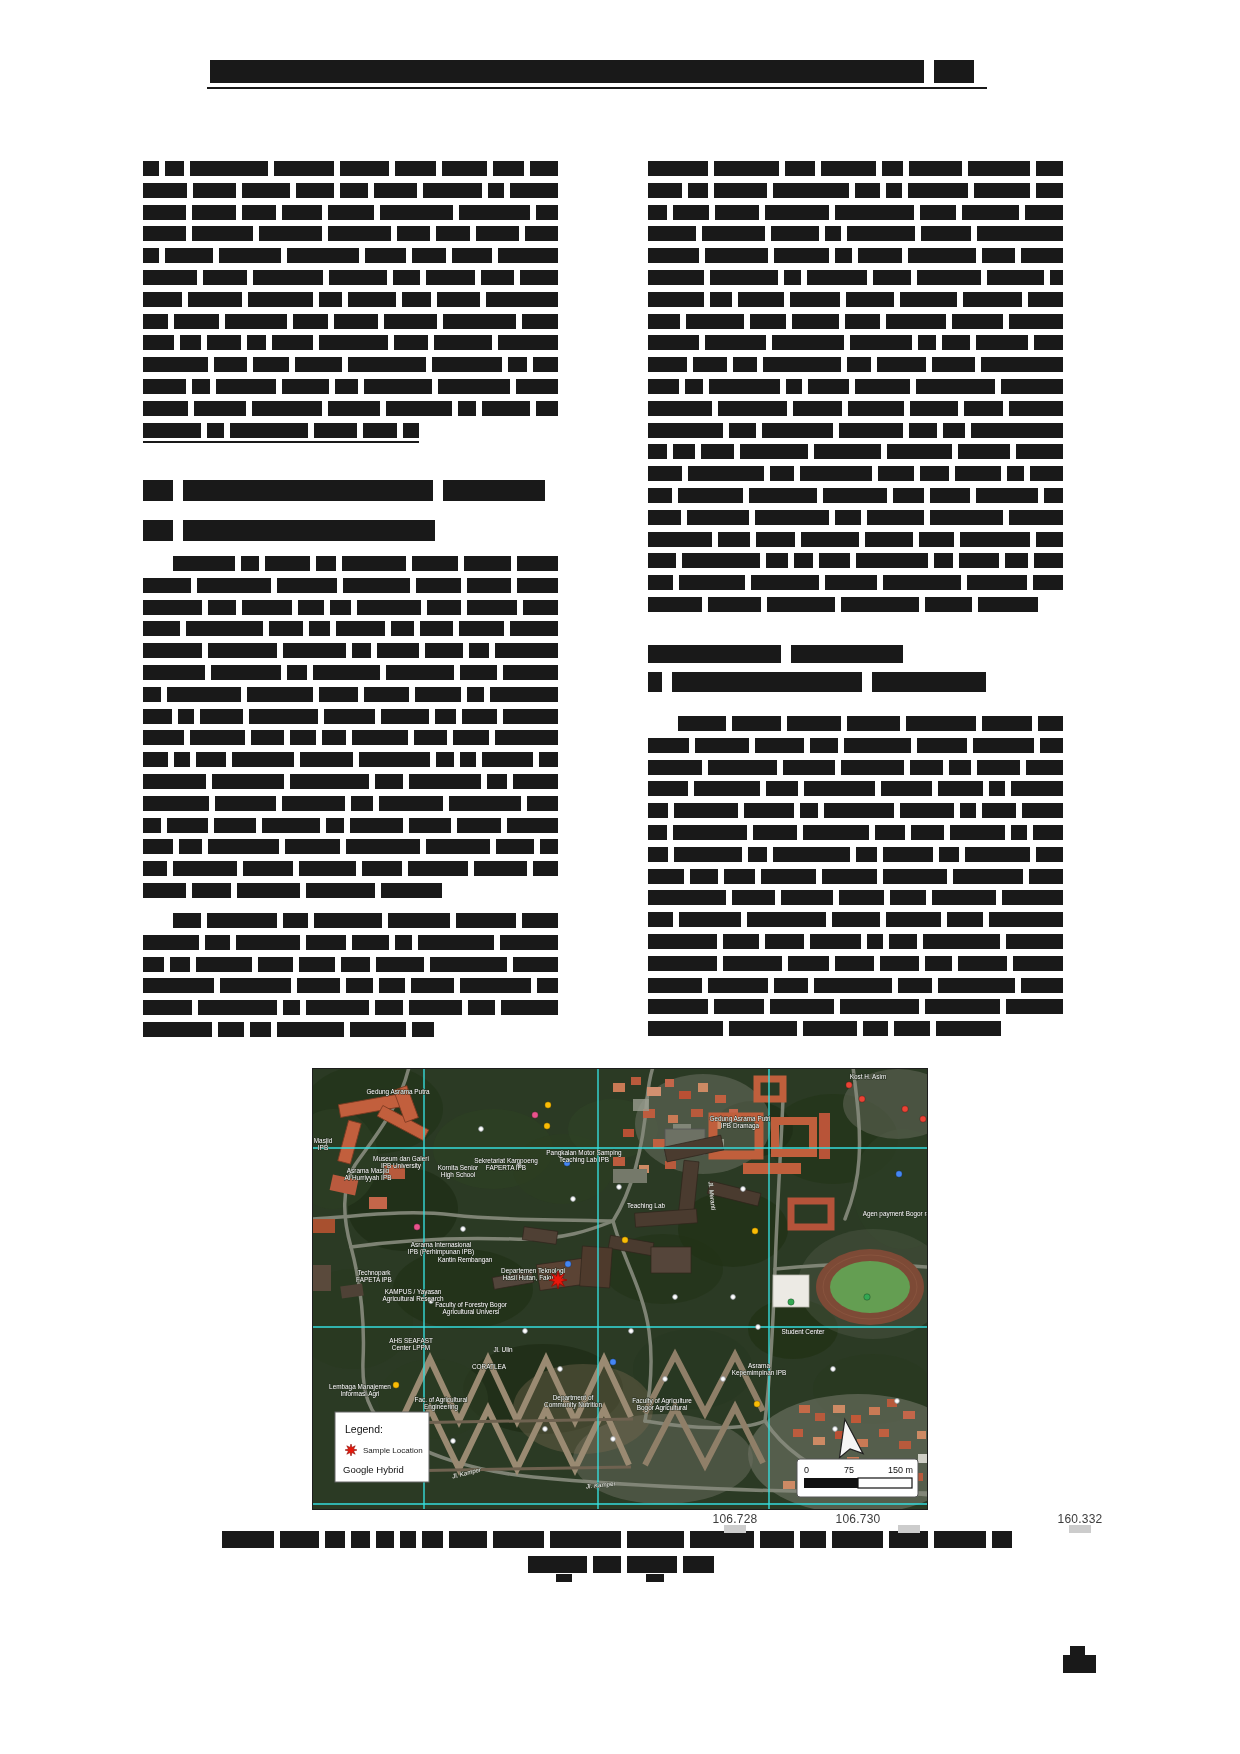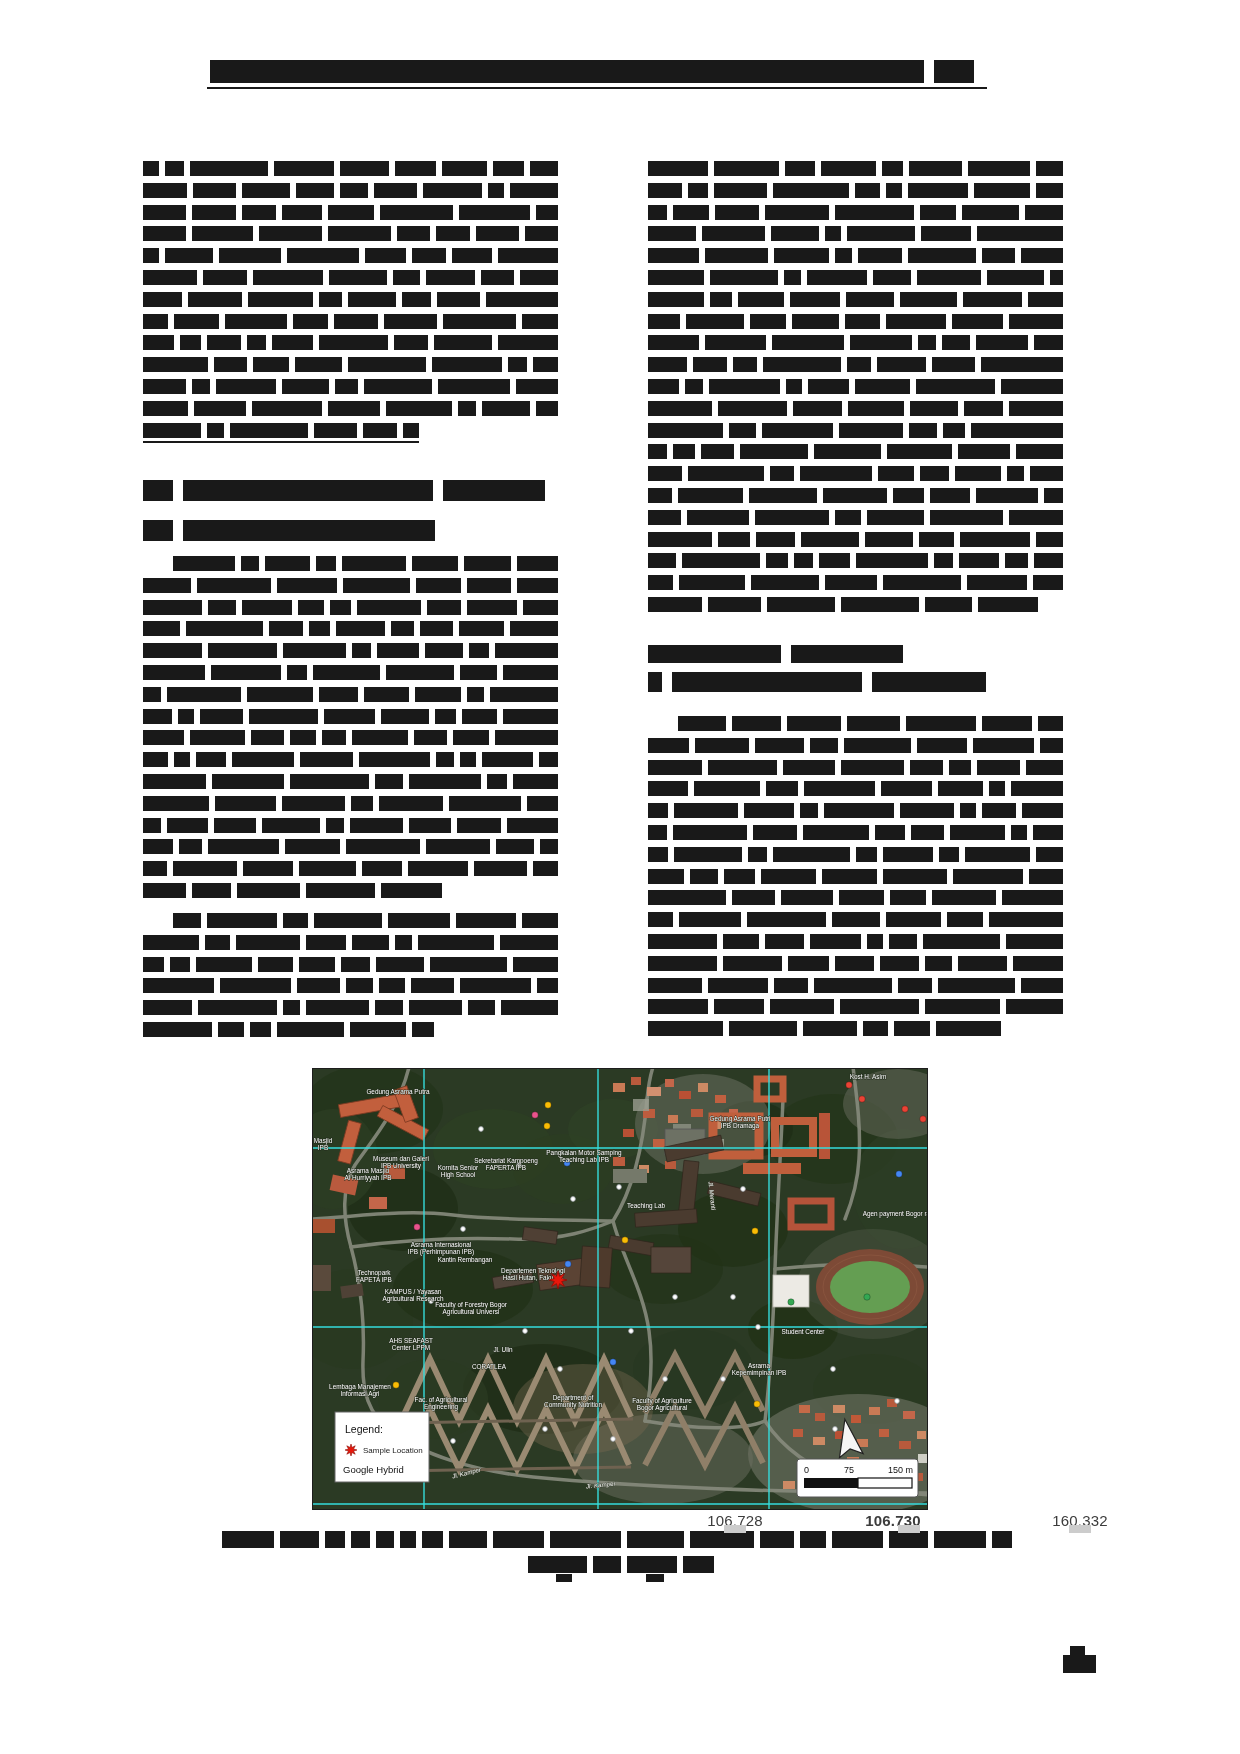--- a/index.html
+++ b/index.html
@@ -4,21 +4,21 @@
 <style>
   html,body{margin:0;padding:0;background:#ffffff;}
   #page{position:relative;width:1240px;height:1754px;background:#ffffff;overflow:hidden;
         font-family:"Liberation Sans",sans-serif;}
   .rline{position:absolute;font-size:0;line-height:0;}
   .rline .w{display:inline-block;height:100%;background:#191919;margin-right:6px;vertical-align:top;}
   .rline .w:last-child{margin-right:0;}
   .mark{position:absolute;background:#191919;}
   .graymark{position:absolute;background:#cccccc;}
   #mapfig{position:absolute;border:1.5px solid #1d1d1d;overflow:hidden;background:#2b3a24;}
-  .axislab{position:absolute;font-size:15px;color:#3c3c3c;transform:translateX(-50%);letter-spacing:.2px;text-align:center;}
+  .axislab{position:absolute;font-size:12px;color:#3c3c3c;transform:translateX(-50%);letter-spacing:.2px;text-align:center;}
   .mlabel{font-family:"Liberation Sans",sans-serif;font-size:6.4px;fill:#ffffff;
           paint-order:stroke;stroke:#222b1d;stroke-width:0.85px;text-anchor:middle;}
   .roadlab{font-family:"Liberation Sans",sans-serif;font-size:6.2px;fill:#f2f2ee;
           paint-order:stroke;stroke:#3a4233;stroke-width:0.8px;text-anchor:middle;font-style:italic;}
   .legtitle{font-family:"Liberation Sans",sans-serif;font-size:10.5px;fill:#111;}
   .legtext{font-family:"Liberation Sans",sans-serif;font-size:8px;fill:#222;}
   .legtext2{font-family:"Liberation Sans",sans-serif;font-size:9.5px;fill:#111;}
   .sbnum{font-family:"Liberation Sans",sans-serif;font-size:9px;fill:#111;}
 </style>
 </head>
@@ -448,17 +448,17 @@
     <div class="rline" style="left: 648px; top: 999.4px; width: 415px; height: 15px;"><span class="w" style="width: 60px;"></span><span class="w" style="width: 50px;"></span><span class="w" style="width: 64px;"></span><span class="w" style="width: 79px;"></span><span class="w" style="width: 75px;"></span><span class="w" style="width: 57px;"></span></div>
     <div class="rline" style="left: 648px; top: 1021.2px; width: 353px; height: 15px;"><span class="w" style="width: 75px;"></span><span class="w" style="width: 68px;"></span><span class="w" style="width: 54px;"></span><span class="w" style="width: 25px;"></span><span class="w" style="width: 36px;"></span><span class="w" style="width: 65px;"></span></div>
     <div class="rline" style="left: 222px; top: 1531px; width: 790px; height: 17px;"><span class="w" style="width: 52px;"></span><span class="w" style="width: 39px;"></span><span class="w" style="width: 20px;"></span><span class="w" style="width: 19px;"></span><span class="w" style="width: 18px;"></span><span class="w" style="width: 16px;"></span><span class="w" style="width: 21px;"></span><span class="w" style="width: 38px;"></span><span class="w" style="width: 51px;"></span><span class="w" style="width: 71px;"></span><span class="w" style="width: 57px;"></span><span class="w" style="width: 64px;"></span><span class="w" style="width: 34px;"></span><span class="w" style="width: 26px;"></span><span class="w" style="width: 51px;"></span><span class="w" style="width: 39px;"></span><span class="w" style="width: 52px;"></span><span class="w" style="width: 20px;"></span></div>
     <div class="rline" style="left: 528px; top: 1556px; width: 186px; height: 17px;"><span class="w" style="width: 59px;"></span><span class="w" style="width: 28px;"></span><span class="w" style="width: 50px;"></span><span class="w" style="width: 31px;"></span></div>
     <div class="mark" style="left: 556px; top: 1574px; width: 16px; height: 8px;"></div>
     <div class="mark" style="left: 646px; top: 1574px; width: 18px; height: 8px;"></div>
     <div class="mark" style="left: 1070px; top: 1646px; width: 15px; height: 10px;"></div>
     <div class="mark" style="left: 1063px; top: 1655px; width: 33px; height: 18px;"></div>
     <div class="axislab" style="left: 735px; top: 1512px;">106.728</div>
     <div class="graymark" style="left: 724px; top: 1525px; width: 22px; height: 8px;"></div>
-    <div class="axislab" style="left: 893px; top: 1512px; font-weight: bold;">106.730</div>
+    <div class="axislab" style="left: 858px; top: 1512px;">106.730</div>
     <div class="graymark" style="left: 898px; top: 1525px; width: 22px; height: 8px;"></div>
     <div class="axislab" style="left: 1080px; top: 1512px;">160.332</div>
     <div class="graymark" style="left: 1069px; top: 1525px; width: 22px; height: 8px;"></div>
   </div>
 
 </body></html>

